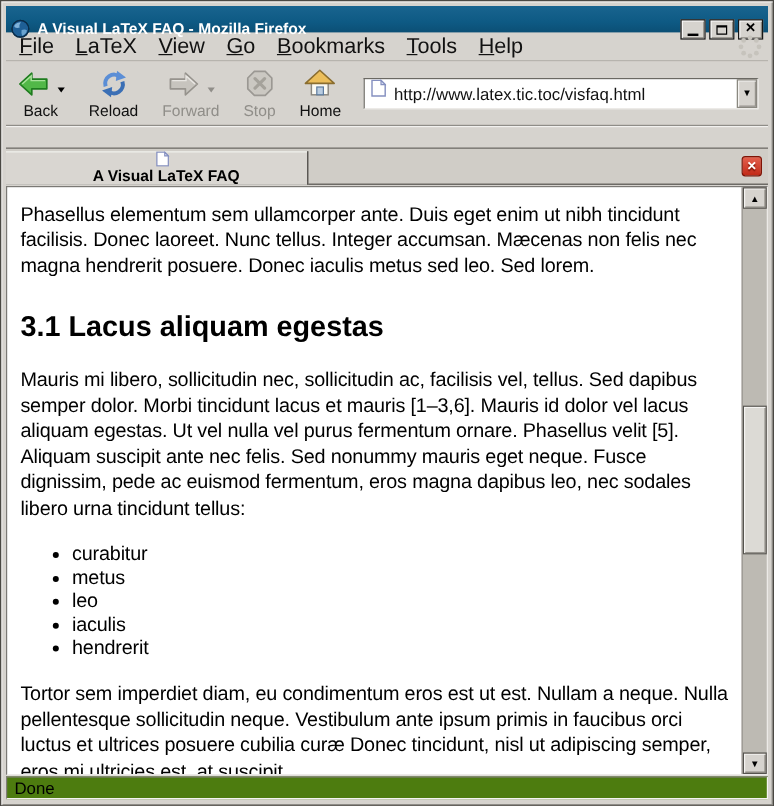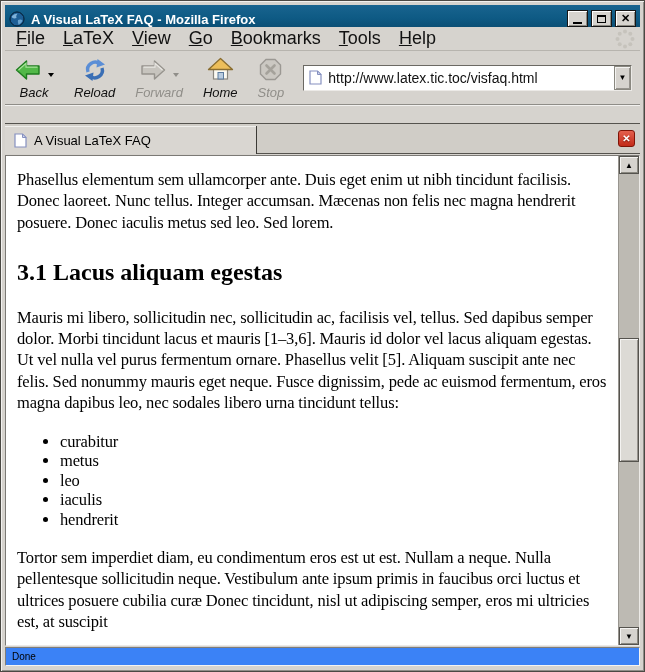--- a/index.html
+++ b/index.html
@@ -9,21 +9,21 @@
     background:#d6d3ce;
     border:1px solid #4a4843;
     box-shadow:inset 1px 1px 0 #f2f1ef, inset -1px -1px 0 #8f8d88;
     font-family:"Liberation Sans", sans-serif;
     overflow:hidden;
   }
   
   .titlebar{
     position:absolute;left:4px;right:4px;top:4px;height:22px;
     background:linear-gradient(#19648f,#0e5a84 60%,#0b4f75);
-    display:flex;align-items:flex-end;padding:0 4px;
+    display:flex;align-items:flex-start;padding:11px 4px;
   }
   .titlebar .title{color:#fff;font-size:13px;font-weight:bold;margin-left:6px;white-space:nowrap;flex:1;}
   .winbtn{
     width:21px;height:17px;margin-left:3px;background:#d6d3ce;
     border:1px solid #161616;
     box-shadow:inset 1px 1px 0 #ffffff, inset -1px -1px 0 #8a8880;
     display:flex;align-items:center;justify-content:center;
     font-size:11px;font-weight:bold;color:#000;cursor:default;
   }
   .glyph-min{display:block;width:9px;height:2px;background:#000;margin-top:9px;}
@@ -44,32 +44,32 @@
     display:flex;align-items:center;
     border-bottom:1px solid #8f8d88;box-shadow:0 1px 0 #f2f1ef;
     padding:0 4px;
   }
   .navbtn{
     display:flex;flex-direction:column;align-items:center;
     padding:2px 5px;margin-right:10px;font-size:13px;color:#111;position:relative;
   }
   .navbtn.disabled{color:#908e89;}
   .navbtn .iconwrap{display:flex;align-items:center;height:28px;}
-  .navbtn .label{margin-top:1px;white-space:nowrap;font-style:italic;}
+  .navbtn .label{margin-top:1px;white-space:nowrap;}
   .caret{
     width:0;height:0;border-left:3.5px solid transparent;border-right:3.5px solid transparent;
     border-top:4px solid #000;margin-left:6px;margin-top:10px;
   }
   .navbtn.disabled .caret{border-top-color:#908e89;}
   
   .urlbar{
     flex:1;height:26px;margin-left:4px;margin-right:4px;
     background:#fff;
     border:1px solid;border-color:#6b6963 #eceae7 #eceae7 #6b6963;
-    display:flex;align-items:center;padding-left:5px;
+    display:flex;padding-left:5px;
   }
   .urlbar input{
     flex:1;border:none;outline:none;font-family:"Liberation Sans",sans-serif;
     font-size:14px;color:#111;margin-left:6px;background:transparent;padding:0;
   }
   .url-drop{
     width:17px;height:24px;background:#d6d3ce;
     border:1px solid #8a8880;
     box-shadow:inset 1px 1px 0 #f4f3f1, inset -1px -1px 0 #97948e;
     display:flex;align-items:center;justify-content:center;font-size:8px;color:#000;
@@ -78,40 +78,40 @@
   .strip{position:absolute;left:4px;right:4px;top:105px;height:18px;border-bottom:1px solid #55534e;}
   .tabbar{
     position:absolute;left:4px;right:4px;top:123px;height:30px;
     background:#d0cdc7;border-bottom:1px solid #55534e;
   }
   .tab{
     position:absolute;left:0;top:2px;width:252px;height:28px;
     background:#d9d6d1;border-right:1px solid #3c3a36;
     box-shadow:inset 0 1px 0 #f0efec;
     display:flex;align-items:center;padding-left:9px;
-    font-size:13px;font-weight:normal;color:#000;
+    font-size:13px;font-weight:bold;color:#000;flex-direction:column;
   }
   .tab .tab-label{margin-left:7px;white-space:nowrap;}
   .tab-close{
     position:absolute;right:5px;top:6px;width:17px;height:17px;border-radius:3px;
     background:linear-gradient(#e4604e,#c22a18);
     border:1px solid #7e1407;
     color:#fff;font-size:10px;font-weight:bold;
     display:flex;align-items:center;justify-content:center;
     text-shadow:0 1px 1px #7e1407;
   }
   
   .content{
     position:absolute;left:4px;right:4px;top:154px;bottom:25px;
     background:#fff;border:1px solid;border-color:#7b7975 #eceae7 #eceae7 #7b7975;
   }
   .text-area{
     position:absolute;left:1px;top:0;right:22px;bottom:0;overflow:hidden;
     padding:13px 8px 0 10px;
-    font-family:Liberation Serif, serif;font-size:16.5px;line-height:1.3;
+    font-family:Liberation Sans, sans-serif;font-size:16.5px;line-height:1.3;
     letter-spacing:-0.15px;color:#000;
   }
   .text-area p{margin:0 0 18px 0;}
   .text-area h1{font-size:24px;margin:24px 0 18px 0;font-weight:bold;letter-spacing:0;}
   .text-area ul{margin:18px 0;padding-left:43px;}
   .text-area li{line-height:1.18;}
   
   .scrollbar{
     position:absolute;top:0;right:0;bottom:0;width:21px;
     background:#bdbab3;border-left:1px solid #98958f;
@@ -125,22 +125,22 @@
   .scroll-up{top:0;}
   .scroll-down{bottom:0;}
   .scroll-thumb{
     position:absolute;left:0;right:0;top:182px;height:124px;
     background:#dcdad5;border:1px solid #55534e;
     box-shadow:inset 1px 1px 0 #f4f3f1, inset -1px -1px 0 #97948e;
   }
   
   .statusbar{
     position:absolute;left:4px;right:4px;bottom:5px;height:19px;
-    background:#3b82f6;border:1px solid;border-color:#807d78 #f4f3f1 #f4f3f1 #807d78;
-    display:flex;align-items:center;padding-left:6px;font-size:10px;color:#000;
+    background:#4d7c0f;border:1px solid;border-color:#807d78 #f4f3f1 #f4f3f1 #807d78;
+    display:flex;align-items:center;padding-left:6px;font-size:14px;color:#000;
   }
 </style>
 </head>
 <body>
 
 <div class="window">
 
   <div class="titlebar">
     <svg width="16" height="16" viewBox="0 0 16 16">
       <circle cx="8" cy="8" r="7" fill="#1e5f96" stroke="#0a2d4a"></circle>
@@ -211,39 +211,39 @@
       <span class="iconwrap">
         <svg width="28" height="24" viewBox="0 0 28 24">
           <path d="M25.5 12 L15.5 3 L15.5 8 L3 8 L3 16 L15.5 16 L15.5 21 Z" fill="#c7c4be" stroke="#96938d" stroke-width="1.4" stroke-linejoin="round"></path>
           <path d="M23.5 12 L16 5.3 L16 9.2 L4.5 9.2" fill="none" stroke="#e9e7e3" stroke-width="1.2"></path>
         </svg>
         <span class="caret"></span>
       </span>
       <span class="label">Forward</span>
     </div>
 
+    <div class="navbtn disabled">
+      <span class="iconwrap">
+        <svg width="25" height="25" viewBox="0 0 25 25">
+          <polygon points="8,2.5 17,2.5 22.5,8 22.5,17 17,22.5 8,22.5 2.5,17 2.5,8" fill="#cbc8c2" stroke="#9b9893" stroke-width="1.4"></polygon>
+          <path d="M8.5 8.5 L16.5 16.5 M16.5 8.5 L8.5 16.5" stroke="#a5a29b" stroke-width="2.6" stroke-linecap="round"></path>
+        </svg>
+      </span>
+      <span class="label">Stop</span>
+    </div>
+
     <div class="navbtn">
       <span class="iconwrap">
         <svg width="27" height="25" viewBox="0 0 27 25">
           <rect x="6.5" y="11" width="14" height="11" fill="#fbfaf3" stroke="#8a877f" stroke-width="1.2"></rect>
           <polygon points="13.5,1.5 1.5,12.5 25.5,12.5" fill="#ecbe5a" stroke="#8a6d2f" stroke-width="1.3" stroke-linejoin="round"></polygon>
           <rect x="11" y="15.5" width="5.5" height="6.5" fill="#b9cce0" stroke="#5c7b9e" stroke-width="1"></rect>
         </svg>
       </span>
       <span class="label">Home</span>
-    </div>
-
-    <div class="navbtn disabled">
-      <span class="iconwrap">
-        <svg width="25" height="25" viewBox="0 0 25 25">
-          <polygon points="8,2.5 17,2.5 22.5,8 22.5,17 17,22.5 8,22.5 2.5,17 2.5,8" fill="#cbc8c2" stroke="#9b9893" stroke-width="1.4"></polygon>
-          <path d="M8.5 8.5 L16.5 16.5 M16.5 8.5 L8.5 16.5" stroke="#a5a29b" stroke-width="2.6" stroke-linecap="round"></path>
-        </svg>
-      </span>
-      <span class="label">Stop</span>
     </div>
 
     <div class="urlbar">
       <svg width="13" height="15" viewBox="0 0 13 15">
         <path d="M1 1 L8.5 1 L12 4.5 L12 14 L1 14 Z" fill="#fff" stroke="#8590c0" stroke-width="1.2"></path>
         <path d="M8.5 1 L8.5 4.5 L12 4.5 Z" fill="#d5daf0" stroke="#8590c0" stroke-width="1"></path>
       </svg>
       <input value="http://www.latex.tic.toc/visfaq.html" style="">
       <span class="url-drop">
           <span>▼</span>

